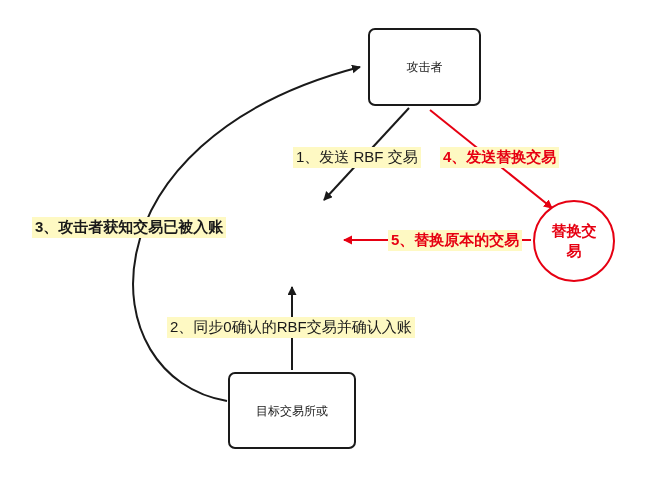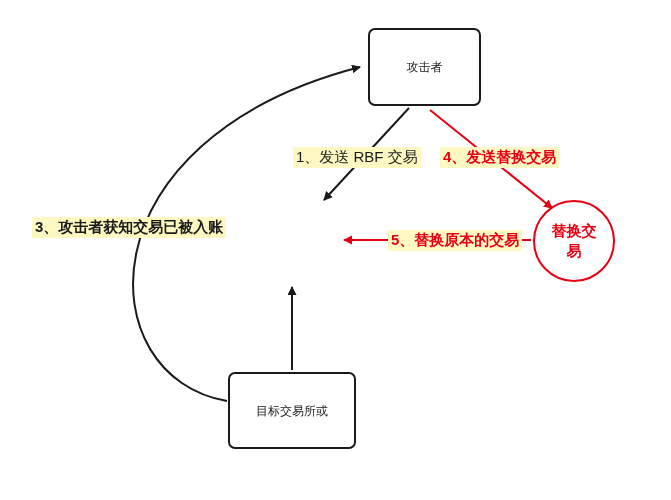--- a/index.html
+++ b/index.html
@@ -65,20 +65,21 @@
 
     <path class="w black-w" d="M227,401 C90,378 78,140 360,67" marker-end="url(#arrow-black)"></path>
   </svg>
 
   <div class="lbl" style="left:293px;top:147px;">1、发送 RBF 交易</div>
 
   <div class="lbl red-text" style="left:440px;top:147px;text-align:center;">4、发送替换交易</div>
 
   <div class="lbl red-text" style="left:388px;top:230px;">5、替换原本的交易</div>
 
+  <div class="lbl" style="left:167px;top:317px;">2、同步0确认的RBF交易并确认入账</div>
 
   <div class="lbl" style="left:32px;top:217px;font-weight:bold;">3、攻击者获知交易已被入账</div>
 
   <div id="node-attacker" class="node rect-node">
     <span>攻击者</span>
   </div>
 
 
   <div id="node-replacement" class="node circle-node red-node">
     <div class="lines">

